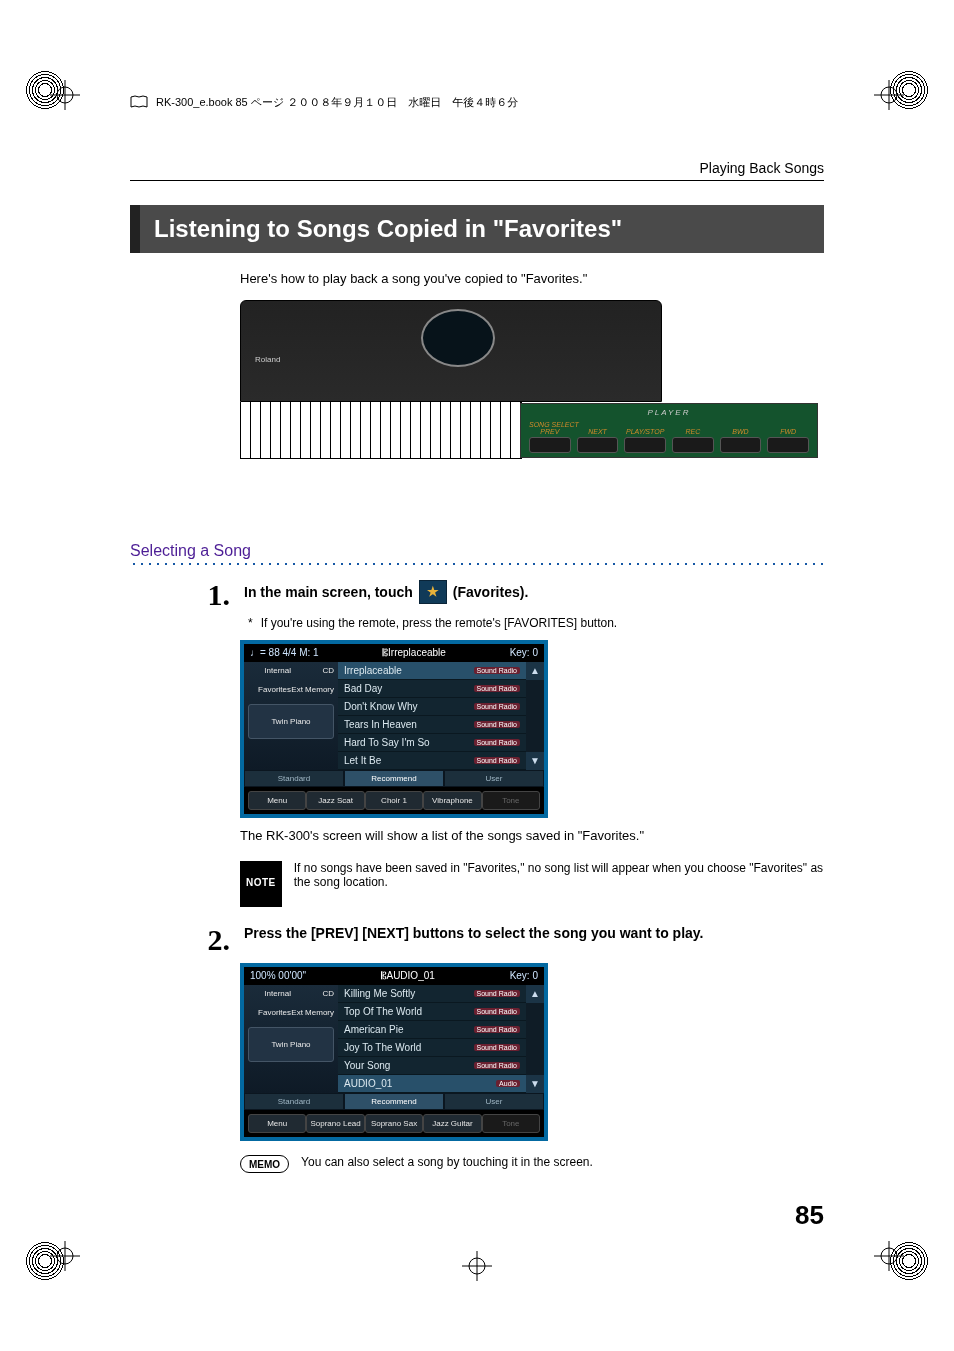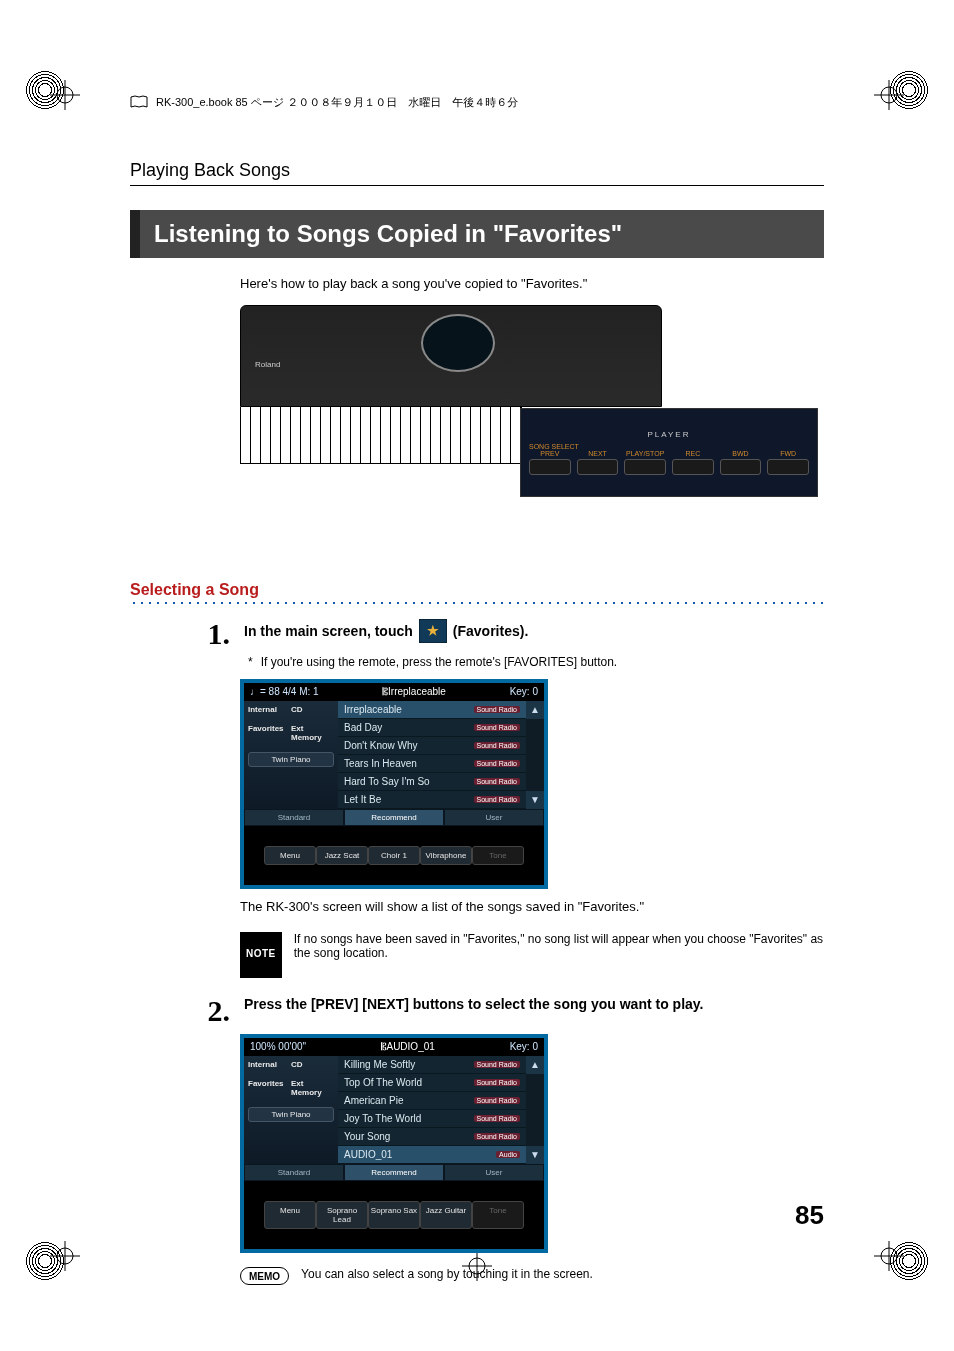--- a/index.html
+++ b/index.html
@@ -59,22 +59,22 @@
     display:flex;
     align-items:flex-start;
     gap:8px;
   }
   .print-header .book-icon {
     width:18px;height:14px;
     display:inline-block;
   }
 
   .running-head {
-    text-align: left;
-    font-size: 18px;
+    text-align: right;
+    font-size: 14px;
     margin-bottom: 4px;
   }
   hr.head-rule {
     border: none;
     border-top: 1px solid #000;
     margin: 0 0 24px 0;
   }
 
   .section-bar {
     background: #4a4a4a;
@@ -114,41 +114,42 @@
   }
   .keyboard-figure .kbd-keys {
     width:280px; height:56px;
     background:
       repeating-linear-gradient(90deg,#fff 0 9px,#000 9px 10px);
     border:1px solid #000;
     border-top:none;
   }
   .keyboard-figure .player-panel {
     width:280px;
-    background:#0f172a;
+    background:#14532d;
     border:1px solid #333;
     color:#d08a2a;
     font-size:8px;
-    padding:21px 8px;
+    padding:4px 8px;
     position:relative;
     left:280px;
     top:-56px;
+    font-style:italic;
   }
   .player-panel .title { color:#ccc; text-align:center; letter-spacing:2px; margin-bottom:4px;}
   .player-panel .labels { display:flex; gap:6px; font-size:7px; }
   .player-panel .labels span { flex:1; text-align:center; }
   .player-panel .btns { display:flex; gap:6px; margin-top:2px; }
   .player-panel .btns div {
     flex:1; height:14px; border:1px solid #555; border-radius:3px;
     background:#1a1a1a;
   }
 
   .sub-heading {
-    color: #b91c1c;
-    font-weight: bold;
+    color: #4c1d95;
+    font-weight: normal;
     font-size: 16px;
     margin-bottom: 2px;
   }
   .dotted {
     height:4px;
     background-image: radial-gradient(circle, #1557a5 1.2px, transparent 1.3px);
     background-size: 8px 4px;
     background-repeat: repeat-x;
     margin-bottom: 14px;
   }
@@ -212,24 +213,24 @@
   .ui-shot .main {
     display:flex;
   }
   .ui-shot .left {
     width:86px;
     background:linear-gradient(#1a2b3a,#0e1a26);
     padding:4px;
     font-size:8px;
   }
   .ui-shot .left .row { display:flex; justify-content:space-between; margin-bottom:10px;}
-  .ui-shot .left .cell { text-align:left; flex:1;font-weight:bold; }
+  .ui-shot .left .cell { text-align:right; flex:1; }
   .ui-shot .left .twin {
     background:#234; border:1px solid #456; text-align:center;
-    padding:2px; border-radius:3px; margin-top:4px;
+    padding:12px; border-radius:3px; margin-top:4px;
   }
   .ui-shot .list {
     flex:1; background:#122530;
   }
   .ui-shot .list .item {
     padding:3px 6px; border-bottom:1px solid #0a1820;
     display:flex; justify-content:space-between; align-items:center;
     color:#dbe8ef;
   }
   .ui-shot .list .item.sel { background:#28506a; }
@@ -245,21 +246,21 @@
   .ui-shot .tabs {
     display:flex; background:#000;
   }
   .ui-shot .tabs div {
     flex:1; text-align:center; font-size:8px;
     background:#1c2f3c; color:#9fb6c4; padding:3px 0;
     border:1px solid #0b1620;
   }
   .ui-shot .tabs div.sel { background:#2e5068; color:#fff; }
   .ui-shot .bottom {
-    display:flex; background:#000; padding:20px; 
+    display:flex; background:#000; padding:4px; 
   }
   .ui-shot .bottom div {
     flex:1; background:#202a32; font-size:8px; color:#e4e4e4;
     text-align:center; padding:4px 0; border:1px solid #444; border-radius:3px;
   }
   .ui-shot .bottom div.dim { background:#1a1a1a; color:#666; }
 
   .para {
     margin-left:110px;
     font-size:13px;

